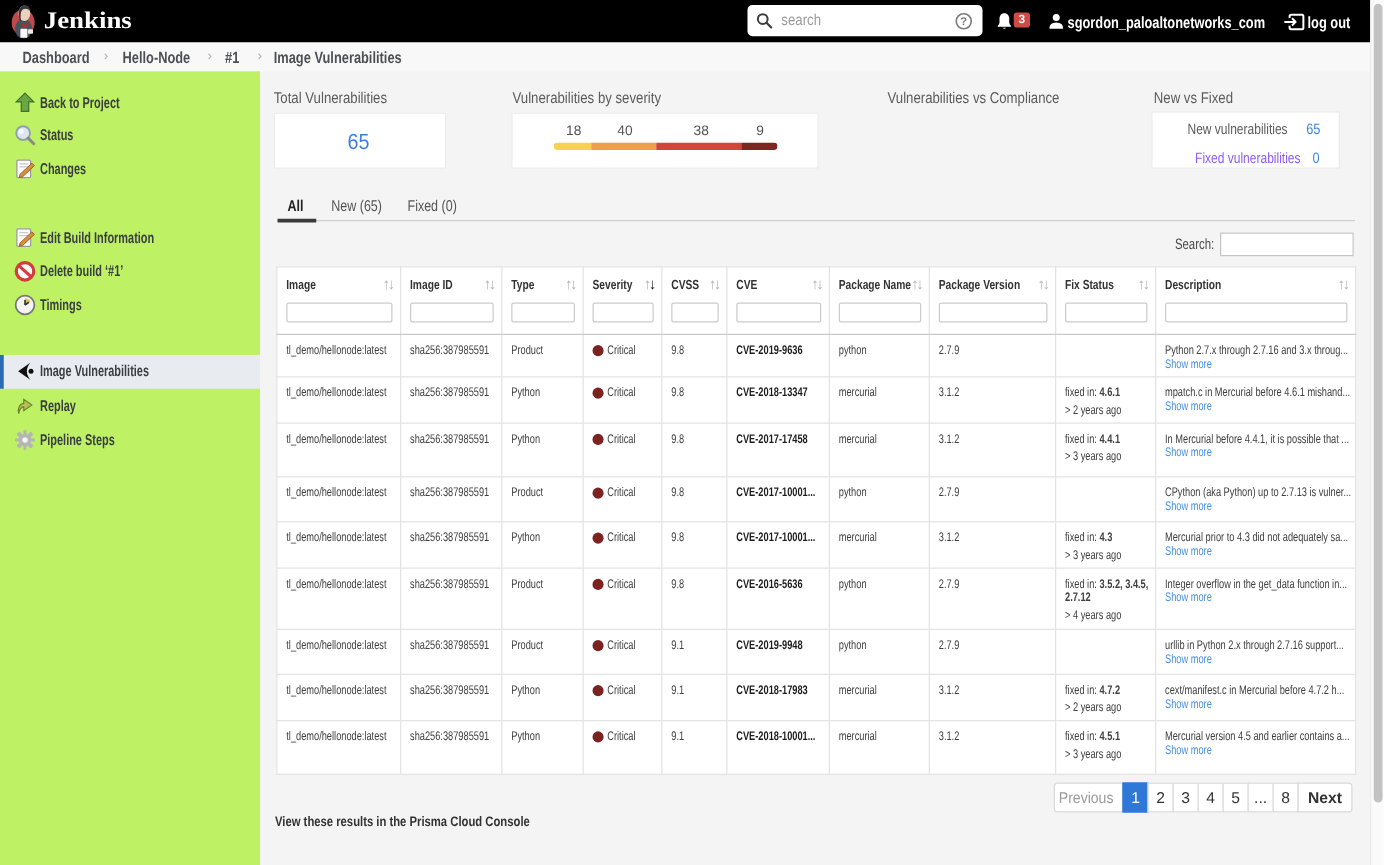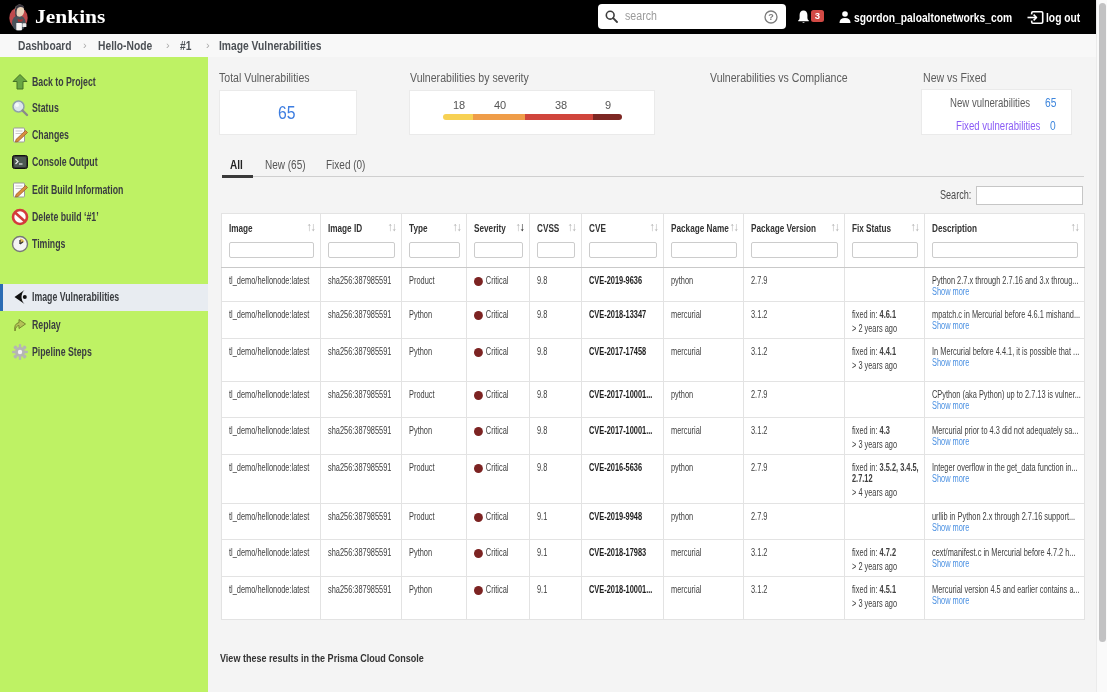--- a/index.html
+++ b/index.html
@@ -133,29 +133,20 @@
       </div>
     <div class="sitem" style="top:65px">
         <svg class="ic" viewBox="0 0 18 18">
           <rect x="2.5" y="2" width="11" height="14" rx="1" fill="#fdfdfd" stroke="#9a9a9a"></rect>
           <line x1="4.5" y1="5" x2="11.5" y2="5" stroke="#c9c9c9"></line>
           <line x1="4.5" y1="7.5" x2="11.5" y2="7.5" stroke="#c9c9c9"></line>
           <path d="M5 13.5 L14.5 4.5 L16.5 6.5 L7 15.5 L4.5 16 Z" fill="#d98d3f" stroke="#9c5f22" stroke-width="0.8"></path>
         </svg>
         <span class="lbl"><span class="sx" style="transform:scaleX(.7)">Changes</span></span>
       </div>
-    <div class="sitem" style="top:92px">
-        <svg class="ic" viewBox="0 0 18 18">
-          <rect x="1.5" y="2.5" width="15" height="13" rx="2" fill="#333" stroke="#111"></rect>
-          <rect x="3" y="4" width="12" height="10" rx="1" fill="#4d5a52"></rect>
-          <path d="M4.5 6 L7 8.5 L4.5 11" fill="none" stroke="#e8e8e8" stroke-width="1.2"></path>
-          <line x1="8" y1="11" x2="11.5" y2="11" stroke="#e8e8e8" stroke-width="1.2"></line>
-        </svg>
-        <span class="lbl"><span class="sx" style="transform:scaleX(.7)">Console Output</span></span>
-      </div>
     <div class="sitem" style="top:120px">
         <svg class="ic" viewBox="0 0 18 18">
           <rect x="2.5" y="2" width="11" height="14" rx="1" fill="#fdfdfd" stroke="#9a9a9a"></rect>
           <line x1="4.5" y1="5" x2="11.5" y2="5" stroke="#c9c9c9"></line>
           <line x1="4.5" y1="7.5" x2="11.5" y2="7.5" stroke="#c9c9c9"></line>
           <path d="M5 13.5 L14.5 4.5 L16.5 6.5 L7 15.5 L4.5 16 Z" fill="#d98d3f" stroke="#9c5f22" stroke-width="0.8"></path>
         </svg>
         <span class="lbl"><span class="sx" style="transform:scaleX(.7)">Edit Build Information</span></span>
       </div>
     <div class="sitem" style="top:147px">
@@ -617,17 +608,18 @@
             <div class="c">fixed in: <b>4.5.1</b></div>
             <div class="c ago">&gt; 3 years ago</div>
           </td>
           <td>
             <div class="c">Mercurial version 4.5 and earlier contains a...</div>
             <div class="c showmore">Show more</div>
           </td>
         </tr>
     </tbody>
   </table>
+  <div id="pager" class="ab"><span class="pbtn pprev"><span class="sx" style="transform:scaleX(.9)">Previous</span></span><span class="pbtn pnum pact">1</span><span class="pbtn pnum">2</span><span class="pbtn pnum">3</span><span class="pbtn pnum">4</span><span class="pbtn pnum">5</span><span class="pbtn pnum">...</span><span class="pbtn pnum">8</span><span class="pbtn pnext">Next</span></div>
   <div id="footlink" class="ab"><span class="sx" style="transform:scaleX(.82)">View these results in the Prisma Cloud Console</span></div>
   <div id="scroll" class="ab">
       <div id="thumb"></div>
     </div>
 </div>
 
 </body></html>

